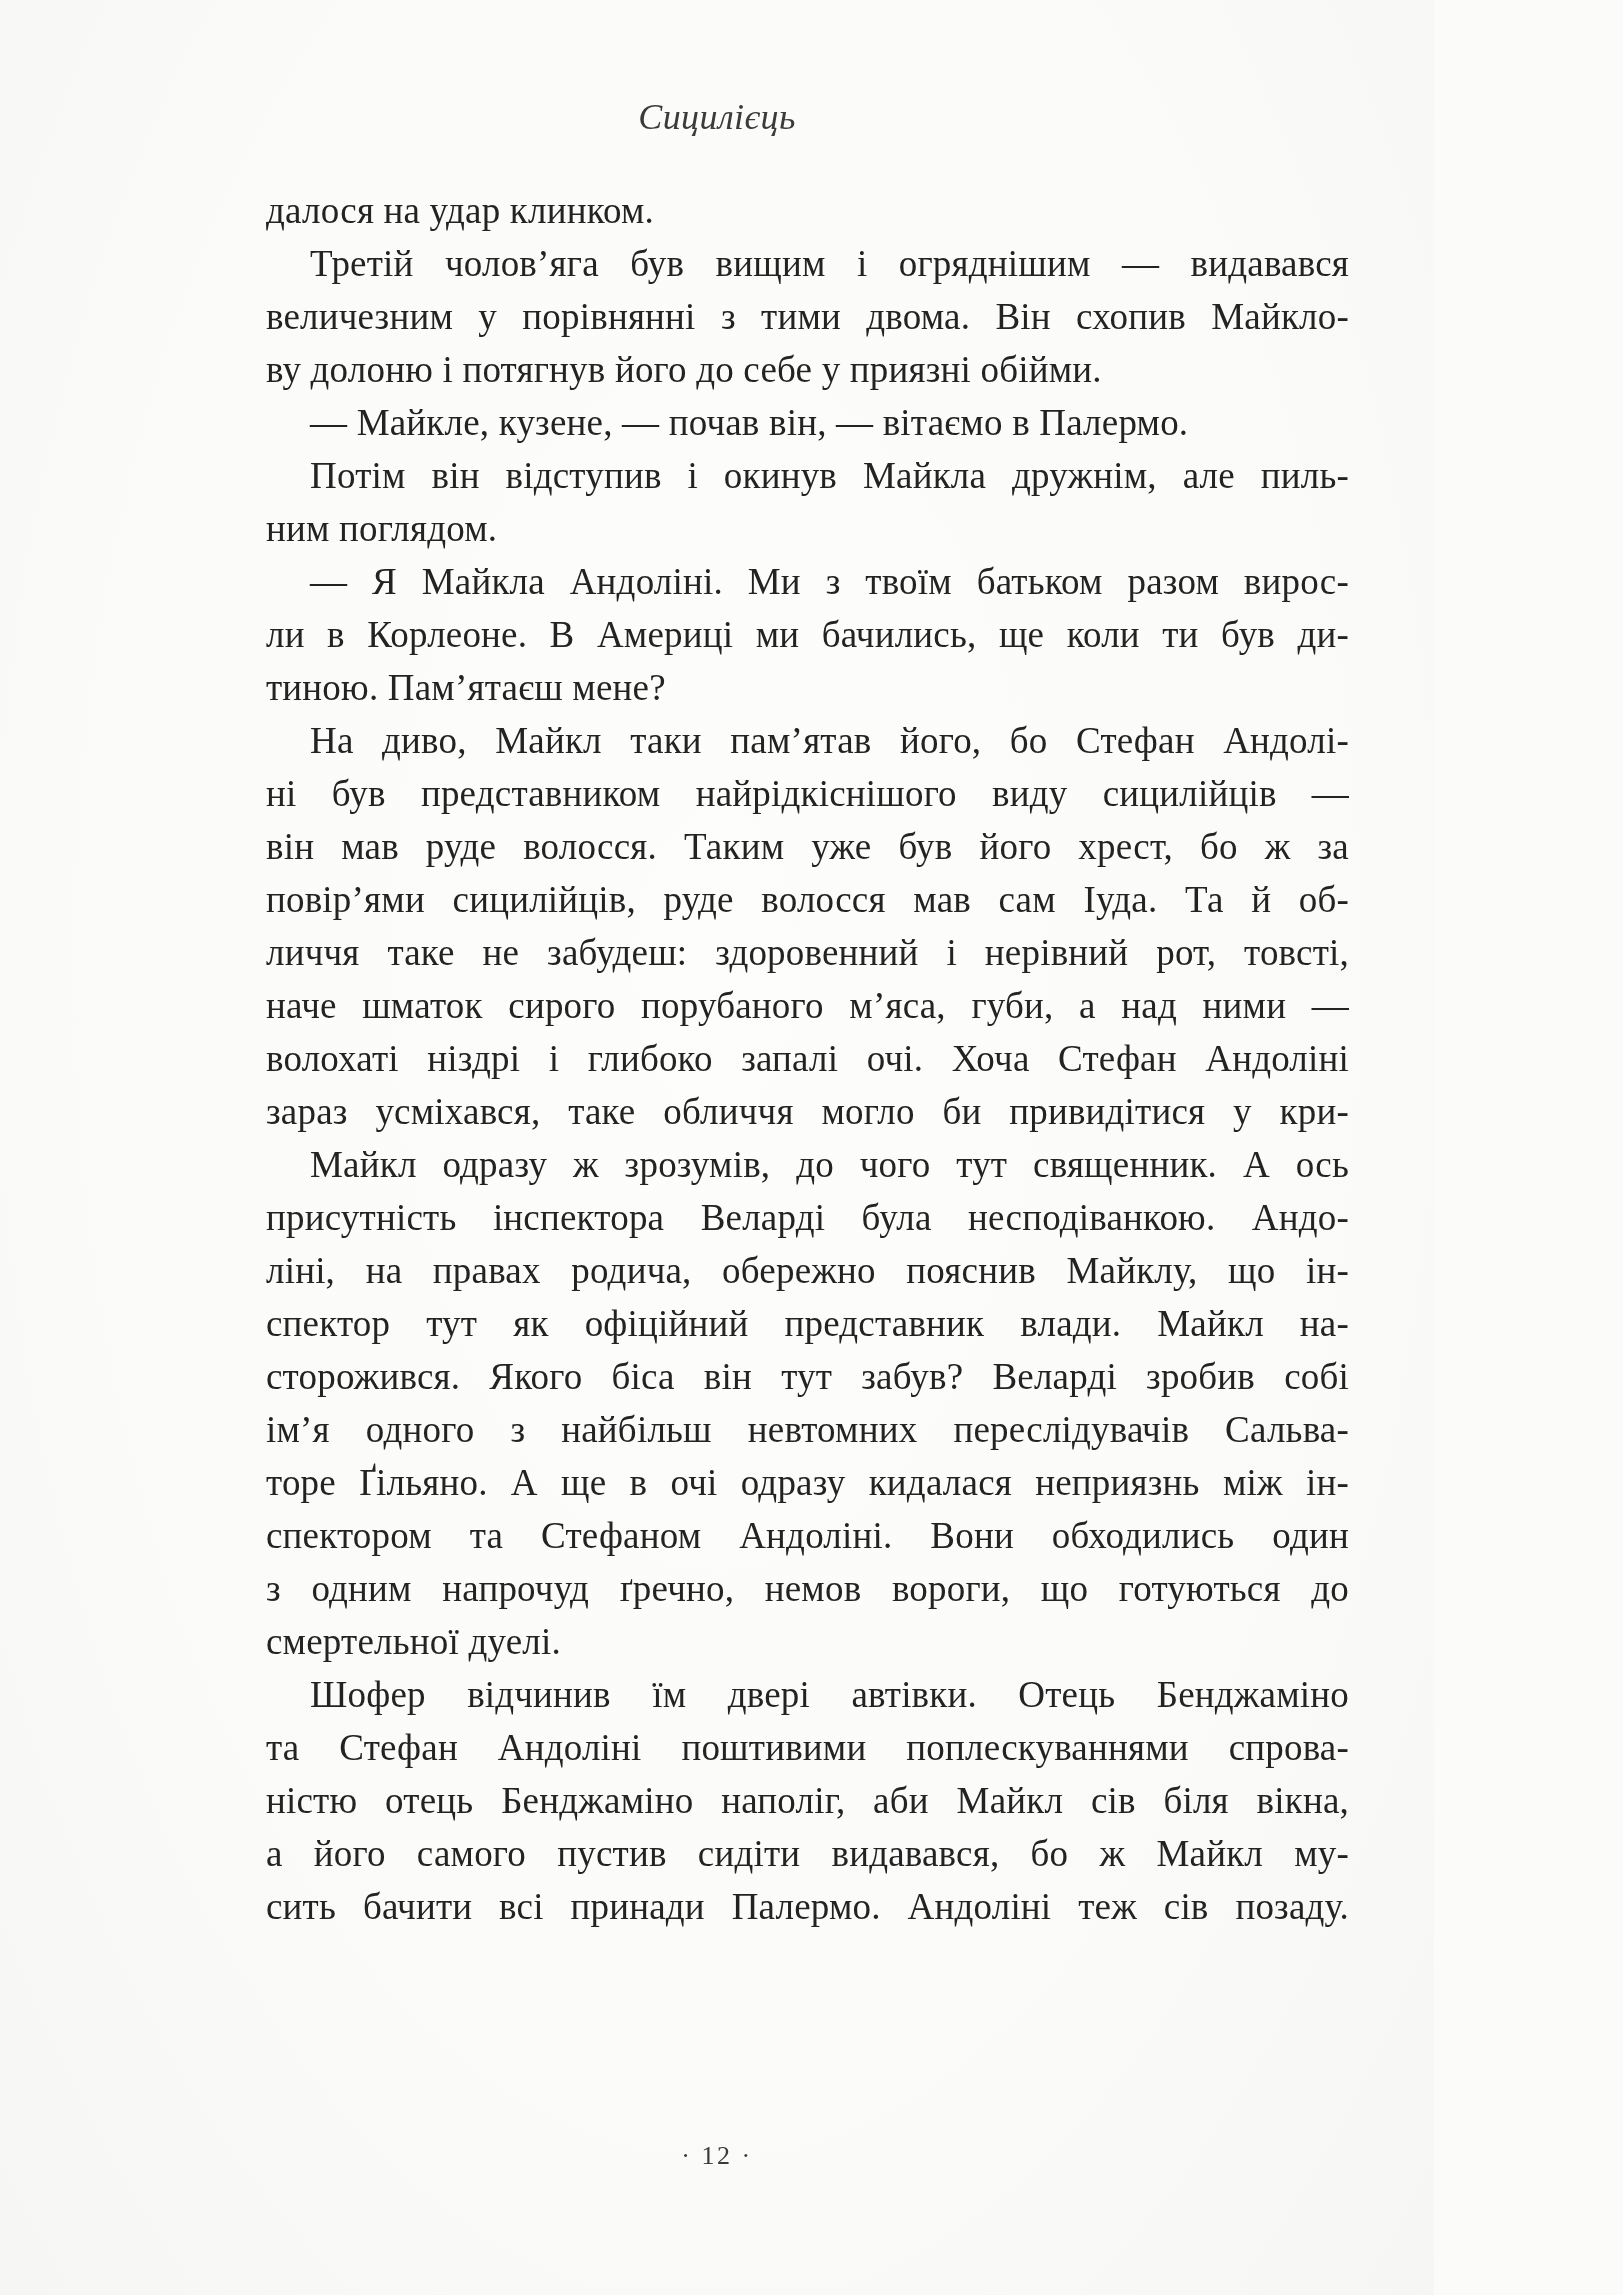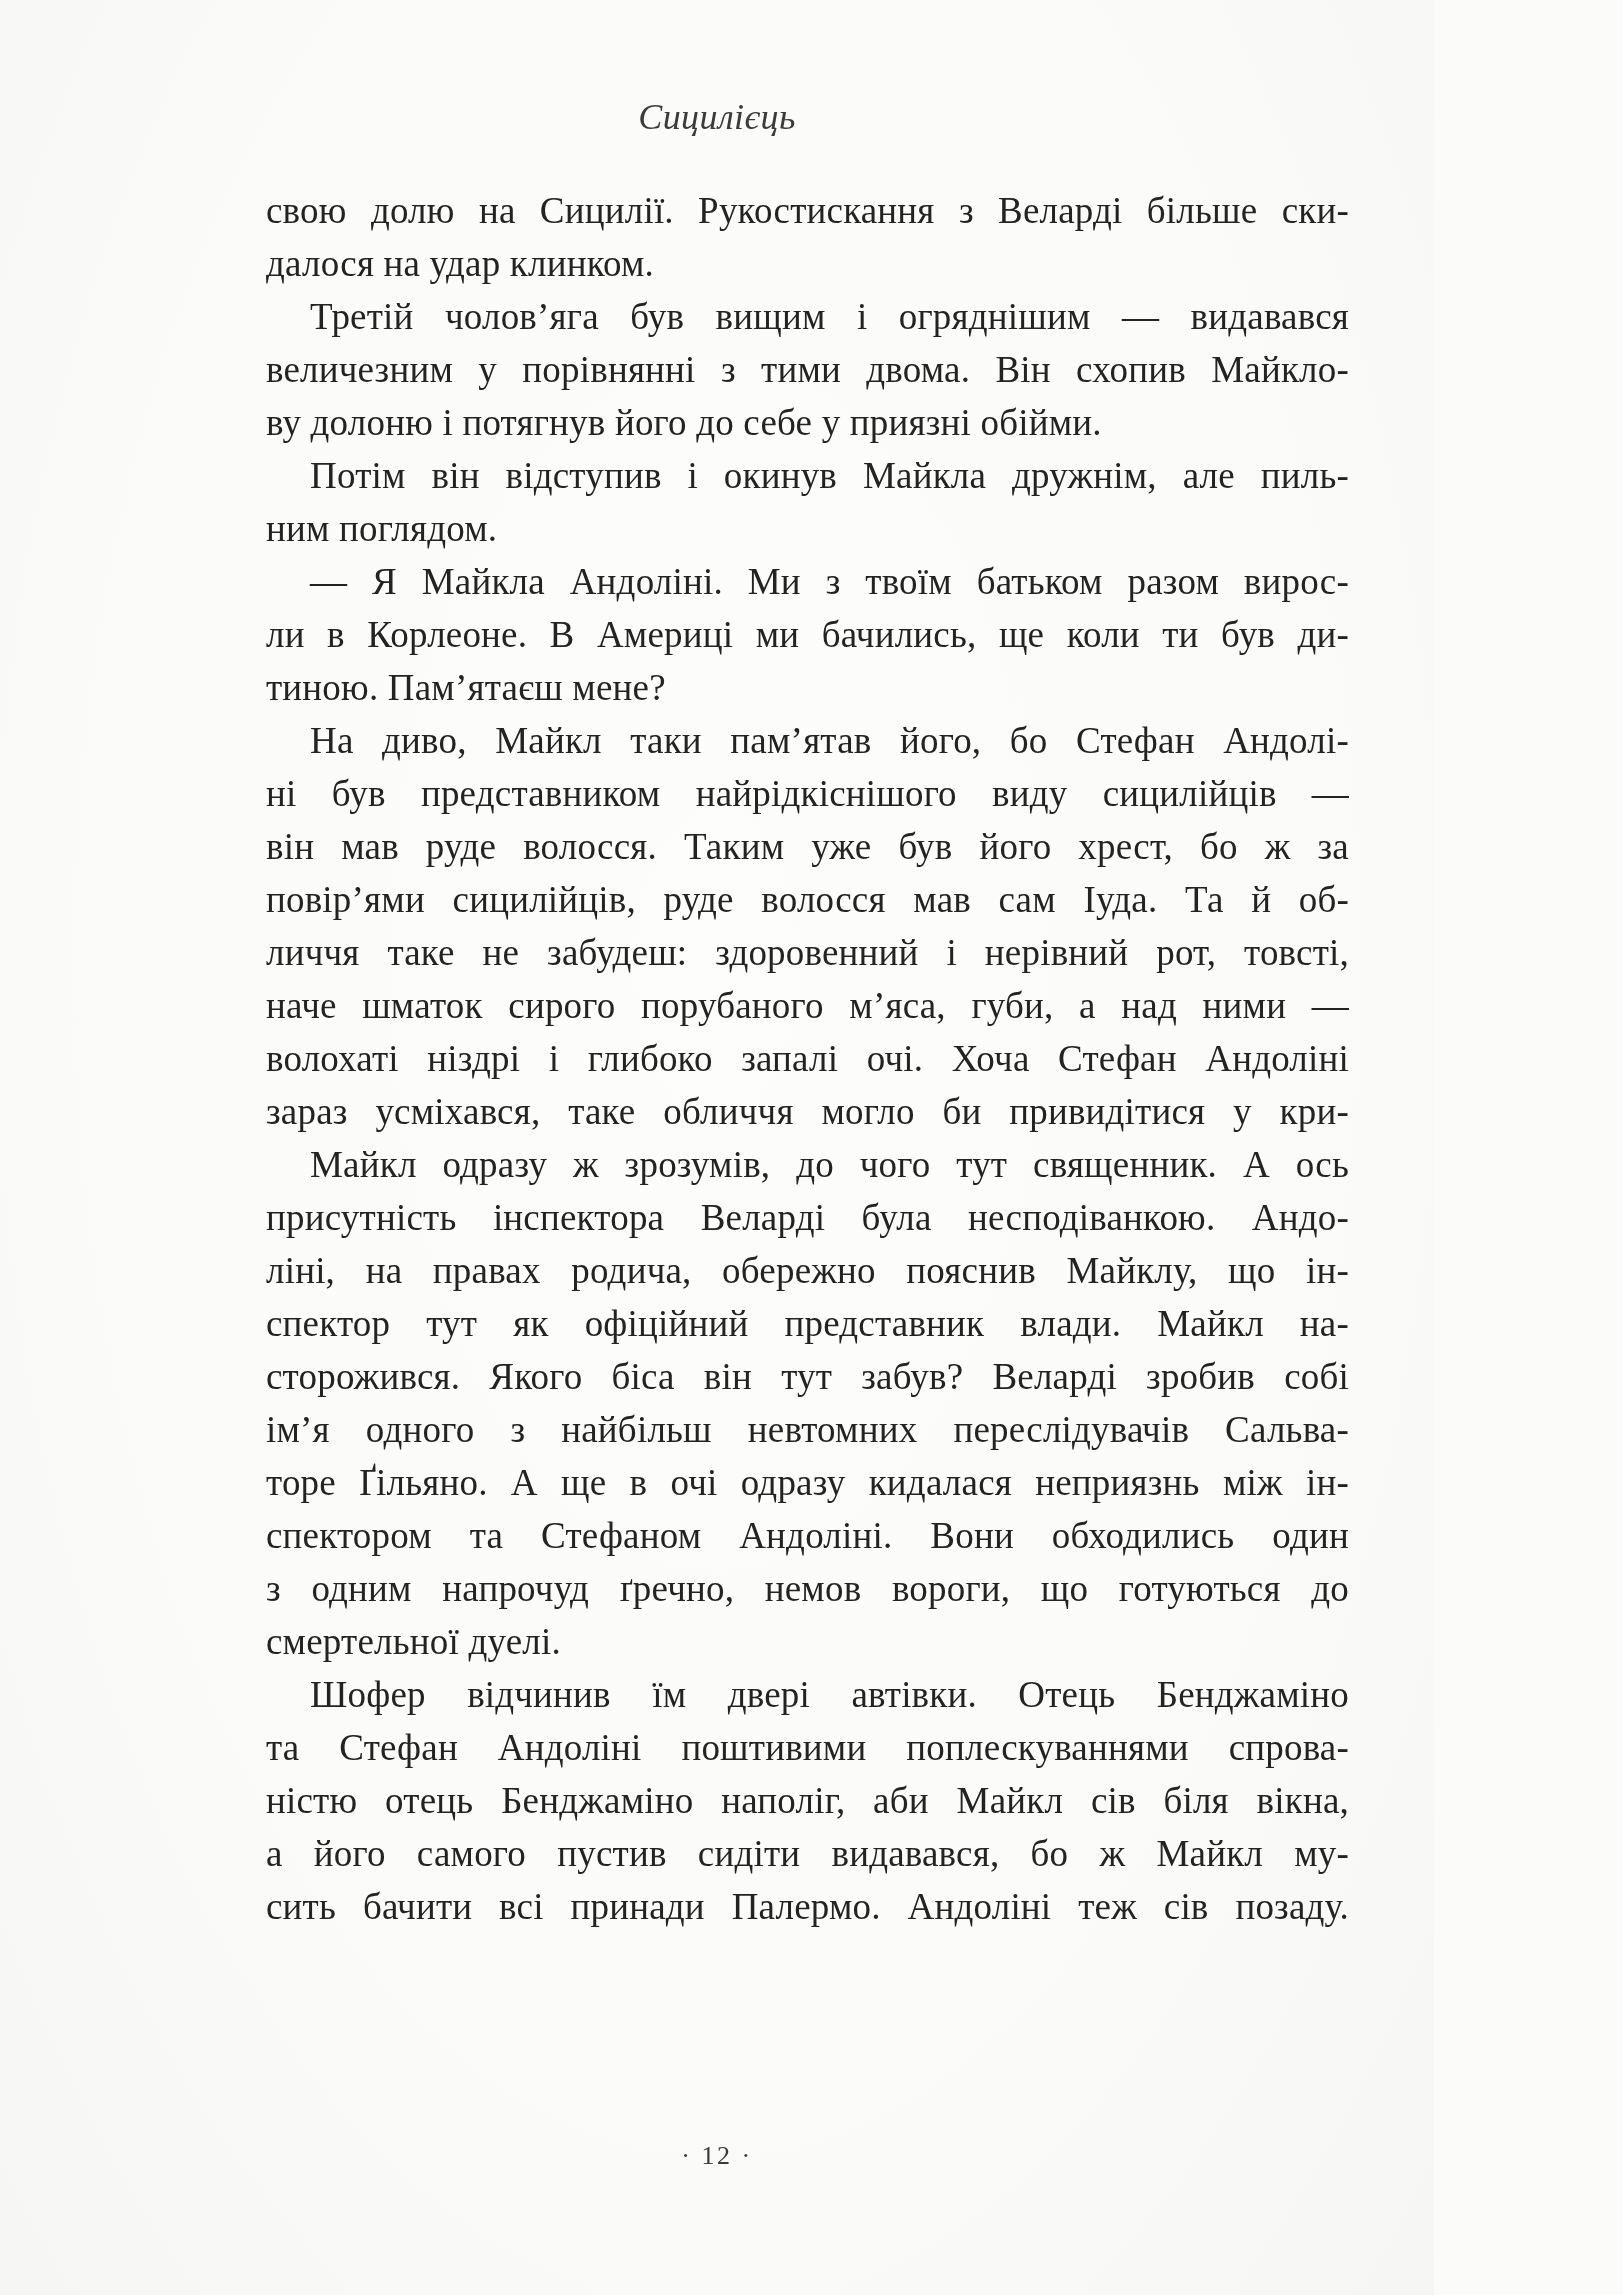--- a/index.html
+++ b/index.html
@@ -60,25 +60,25 @@
     letter-spacing:2.5px;
   }
 </style>
 </head>
 <body>
 
 <div class="page">
   <div class="running-header">Сицилієць</div>
 
   <div class="text-block">
-      <div class="line">свою долю на Сицилії. Рукостискання з Веларді більше ски-</div>
       <div class="line end">далося на удар клинком.</div>
       <div class="line indent">Третій чолов’яга був вищим і огряднішим — видавався</div>
       <div class="line">величезним у порівнянні з тими двома. Він схопив Майкло-</div>
       <div class="line end">ву долоню і потягнув його до себе у приязні обійми.</div>
+      <div class="line indent end">— Майкле, кузене, — почав він, — вітаємо в Палермо.</div>
       <div class="line indent">Потім він відступив і окинув Майкла дружнім, але пиль-</div>
       <div class="line end">ним поглядом.</div>
       <div class="line indent">— Я Майкла Андоліні. Ми з твоїм батьком разом вирос-</div>
       <div class="line">ли в Корлеоне. В Америці ми бачились, ще коли ти був ди-</div>
       <div class="line end">тиною. Пам’ятаєш мене?</div>
       <div class="line indent">На диво, Майкл таки пам’ятав його, бо Стефан Андолі-</div>
       <div class="line">ні був представником найрідкіснішого виду сицилійців —</div>
       <div class="line">він мав руде волосся. Таким уже був його хрест, бо ж за</div>
       <div class="line">повір’ями сицилійців, руде волосся мав сам Іуда. Та й об-</div>
       <div class="line">личчя таке не забудеш: здоровенний і нерівний рот, товсті,</div>

